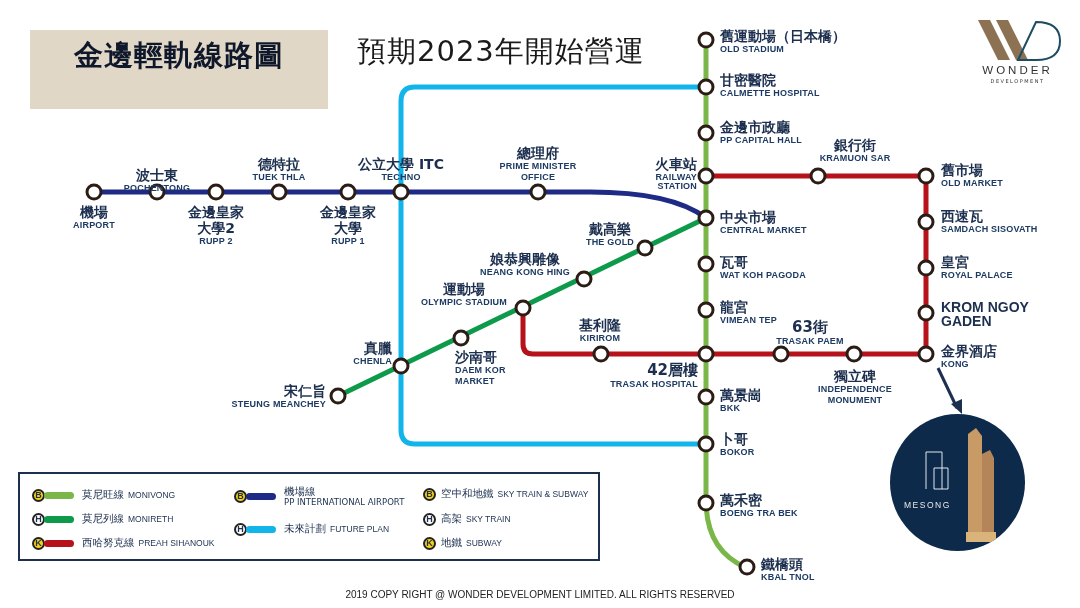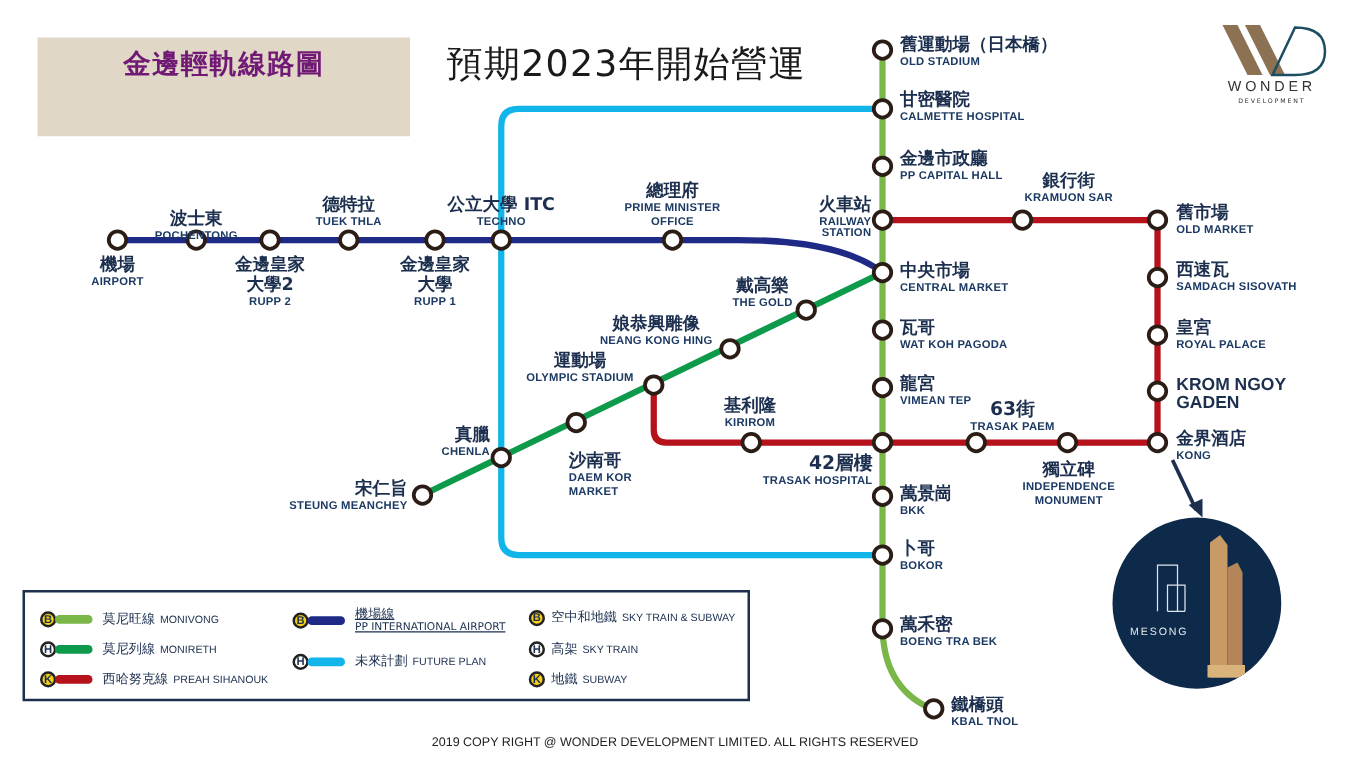--- a/index.html
+++ b/index.html
@@ -1,39 +1,39 @@
 <!DOCTYPE html>
 <html><head>
 <meta charset="utf-8">
 <style>
   html, body { margin:0; padding:0; }
   body { width:1080px; height:608px; background:#ffffff; position:relative; overflow:hidden;
          font-family:"DejaVu Sans", "Liberation Sans", sans-serif; color:#1c2f4f; }
   .title-box { position:absolute; left:30px; top:30px; width:298px; height:79px; background:#e1d7c6; text-align:center; }
-  .title-zh { font-size:22px; font-weight:bold; color:#701a75; margin-top:6px; letter-spacing:1px; }
+  .title-zh { font-size:29px; font-weight:bold; color:#0f172a; margin-top:6px; letter-spacing:1px; }
   .title-en { font-size:21px; font-weight:bold; color:#0f1e3a; margin-top:2px; font-family:"Liberation Sans", sans-serif; }
   .subtitle { position:absolute; left:357px; top:32px; font-size:29px; color:#1a1a1a; letter-spacing:1px; }
   .logo { position:absolute; left:970px; top:18px; width:95px; height:70px; text-align:center; }
   .logo-word { position:absolute; left:0; top:46px; width:95px; font-size:11.5px; letter-spacing:3px; color:#333; font-family:"Liberation Sans", sans-serif; }
   .logo-sub { position:absolute; left:0; top:60px; width:95px; font-size:5px; letter-spacing:1.5px; color:#333; }
   svg.map { position:absolute; left:0; top:0; }
   .st { position:absolute; white-space:nowrap; line-height:1; }
   .zh { font-size:14px; font-weight:bold; color:#1c2f4f; display:block; }
   .zh.big { font-size:15px; }
   .en { font-size:9px; font-weight:bold; color:#1c3a63; display:block; margin-top:2px; letter-spacing:0.2px; font-family:"Liberation Sans", sans-serif; }
   .c { text-align:center; }
   .r { text-align:right; }
   .legend { position:absolute; left:18px; top:472px; width:582px; height:89px; border:2px solid #1c2f4f; background:#fff; box-sizing:border-box; }
   .lg { position:absolute; display:flex; align-items:center; font-size:10.5px; color:#1c2f4f; white-space:nowrap; }
   .badge { width:13px; height:13px; border-radius:50%; border:2px solid #222; font-size:9px; font-weight:bold; display:inline-flex; align-items:center; justify-content:center; box-sizing:border-box; font-family:"Liberation Sans", sans-serif; }
   .badge.y { background:#f7d117; }
   .badge.w { background:#fff; }
   .bar { width:30px; height:7px; border-radius:4px; margin-left:-1px; margin-right:8px; }
   .lg .en2 { font-size:8.5px; margin-left:4px; font-family:"Liberation Sans", sans-serif; }
-  .lg .stack { display:flex; flex-direction:column; line-height:1.1;text-decoration:underline; }
+  .lg .stack { display:flex; flex-direction:column; line-height:1.1; }
   .footer { position:absolute; left:0; width:1080px; top:589px; text-align:center; font-size:10px; color:#222; font-family:"Liberation Sans", sans-serif; }
   .mesong { position:absolute; left:890px; top:414px; width:135px; height:137px; border-radius:50%; background:#0d2a4a; overflow:hidden; }
   .mesong-word { position:absolute; left:14px; top:86px; font-size:8.5px; letter-spacing:1.5px; color:#e8e8e8; font-family:Liberation Sans, sans-serif; }
 </style>
 </head>
 <body>
 
 <div class="title-box">
   <div class="title-zh">金邊輕軌線路圖</div>
 </div>
@@ -227,21 +227,21 @@
   <span class="en">THE GOLD</span>
 </div>
 <div class="st c" style="left:470px;top:252px;width:110px;">
   <span class="zh">娘恭興雕像</span>
   <span class="en">NEANG KONG HING</span>
 </div>
 <div class="st c" style="left:412px;top:282px;width:104px;">
   <span class="zh">運動場</span>
   <span class="en">OLYMPIC STADIUM</span>
 </div>
-<div class="st" style="left:455px;top:350px;margin-top:12px;">
+<div class="st" style="left:455px;top:350px;">
   <span class="zh">沙南哥</span>
   <span class="en">DAEM KOR</span>
   <span class="en">MARKET</span>
 </div>
 <div class="st r" style="left:340px;top:341px;width:52px;">
   <span class="zh">真臘</span>
   <span class="en">CHENLA</span>
 </div>
 <div class="st r" style="left:216px;top:384px;width:110px;">
   <span class="zh">宋仁旨</span>

